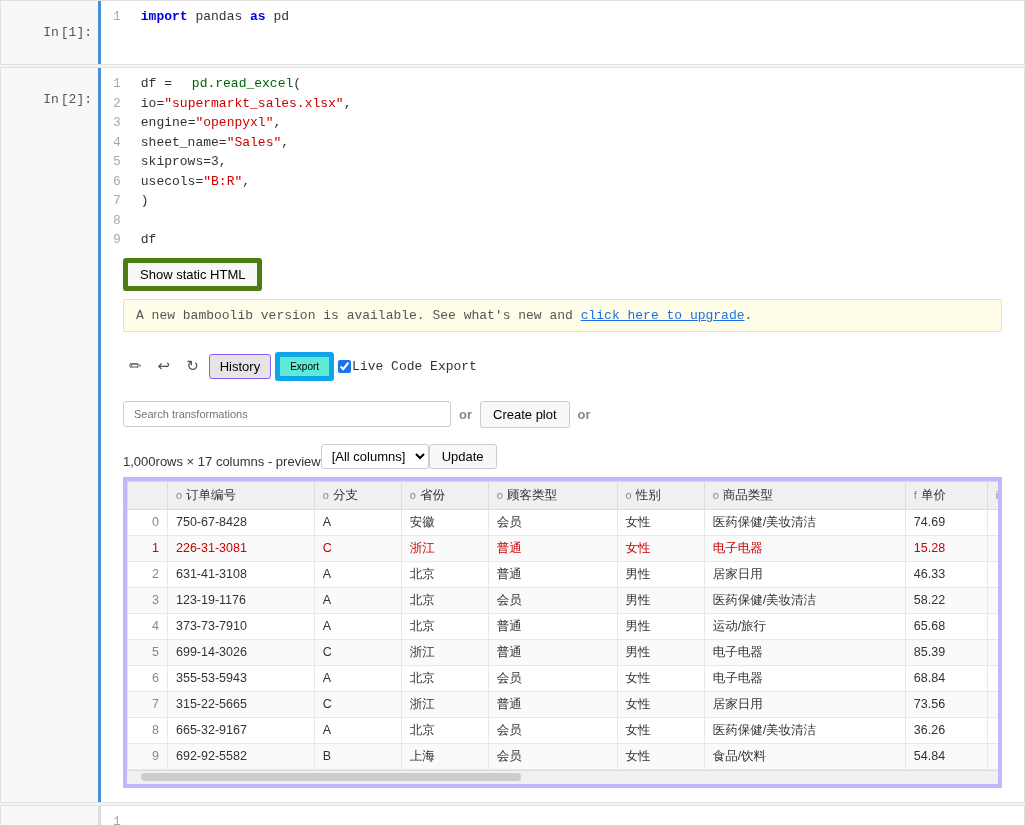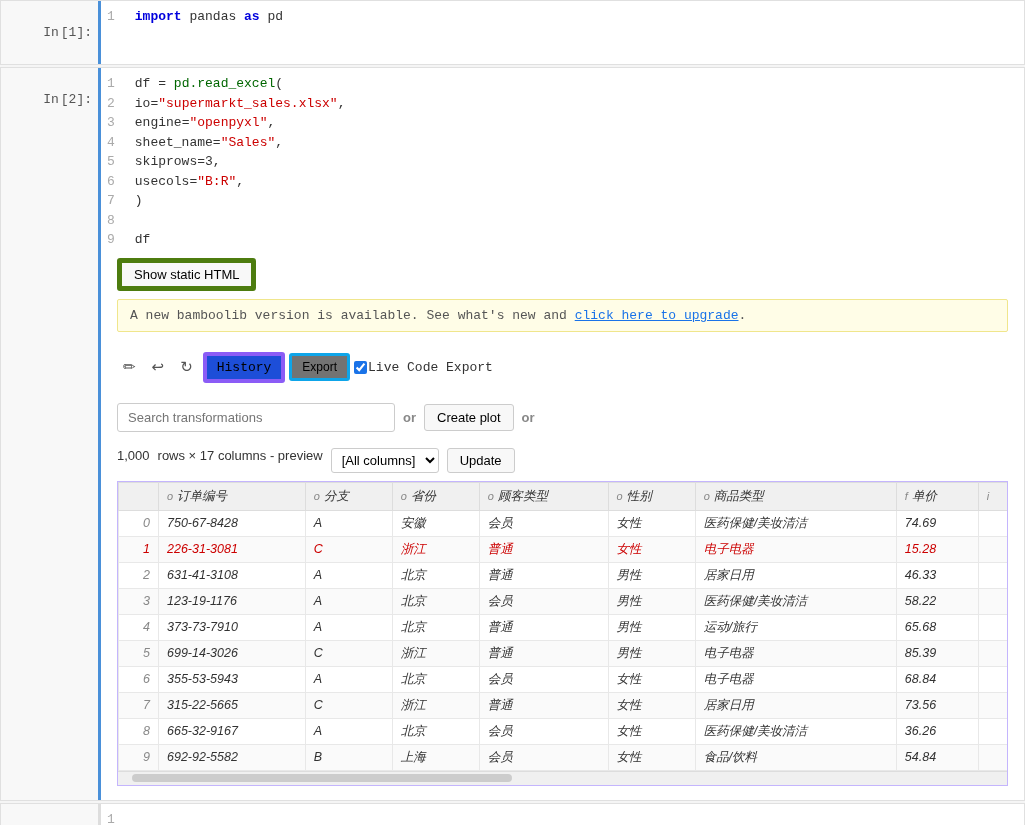--- a/index.html
+++ b/index.html
@@ -37,40 +37,40 @@
       border-right: 3px solid #4a90d9;
       background: #f8f8f8;
     }
 
     .cell-sidebar.blue-border {
       border-right: 3px solid #4a90d9;
     }
 
     .cell-content {
       flex: 1;
-      padding: 6px 6px;
+      padding: 6px 12px;
       overflow: hidden;
     }
 
     .code-block {
       font-family: 'Courier New', monospace;
       font-size: 13px;
       line-height: 1.5;
     }
 
     .line-num {
       display: inline-block;
       width: 20px;
       color: #aaa;
       user-select: none;
     }
 
     .kw { color: #00d; font-weight: bold; }
     .str { color: #c00; }
-    .fn { color: #060; }
+    .fn { color: #060; margin-left: 12px; }
     .op { color: #333; }
 
     
     .output-area {
       padding: 8px 10px;
     }
 
     .show-html-btn {
       border: 5px solid #4d7c0f;
       background: #f8f8f8;
@@ -108,34 +108,33 @@
       border: none;
       background: none;
       cursor: pointer;
       padding: 4px 6px;
       color: #555;
       font-size: 15px;
       border-radius: 3px;
     }
 
     .history-btn {
-      border: 4px solid #8b5cf6;
-      background: #1d4ed8;
+      border: 1px solid #8b5cf6;
+      background: #e5e5e5;
       padding: 4px 10px;
       font-size: 13px;
       cursor: pointer;
       border-radius: 3px;
-      font-family: Liberation Mono, monospace;
     }
 
     .export-btn {
-      border: 3px solid #0ea5e9;
-      background: #737373;
+      border: 5px solid #0ea5e9;
+      background: #5eead4;
       padding: 4px 10px;
-      font-size: 12px;
+      font-size: 10px;
       cursor: pointer;
       border-radius: 3px;
     }
 
     .live-code-label {
       display: flex;
       gap: 1px;
       font-size: 13px;
       color: #333;
     }
@@ -148,22 +147,22 @@
       display: flex;
       align-items: center;
       gap: 8px;
       margin-bottom: 16px;
     }
 
     .search-input {
       border: 1px solid #ccc;
       border-radius: 3px;
       padding: 6px 10px;
-      font-size: 13px;
-      width: 278px;
+      font-size: 11px;
+      width: 328px;
       color: #888;
       outline: none;
     }
 
     .or-text {
       color: #888;
       font-size: 13px;
       font-family: sans-serif;
       font-weight: bold;
     }
@@ -185,22 +184,21 @@
       padding: 6px 14px;
       font-size: 13px;
       cursor: pointer;
       border-radius: 4px;
       font-family: sans-serif;
       font-weight: 500;
     }
 
     .dataframe-info {
       display: flex;
-      align-items: flex-start;
-      gap: 8px;
+      align-items: flex-end;
       margin-bottom: 8px;
       font-family: sans-serif;
       font-size: 13px;
       color: #333;
     }
 
     .col-select {
       border: 1px solid #ccc;
       border-radius: 3px;
       padding: 3px 6px;
@@ -216,23 +214,22 @@
       font-size: 13px;
       cursor: pointer;
       border-radius: 3px;
       font-family: sans-serif;
     }
 
     
     .df-table-wrapper {
       overflow: auto;
       max-width: 100%;
-      border: 1px solid #c4b5fd;
+      border: 4px solid #c4b5fd;
       position: relative;
-      font-style: italic;
     }
 
     .df-table {
       border-collapse: collapse;
       font-size: 12.5px;
       font-family: sans-serif;
       min-width: 900px;
     }
 
     .df-table th {

